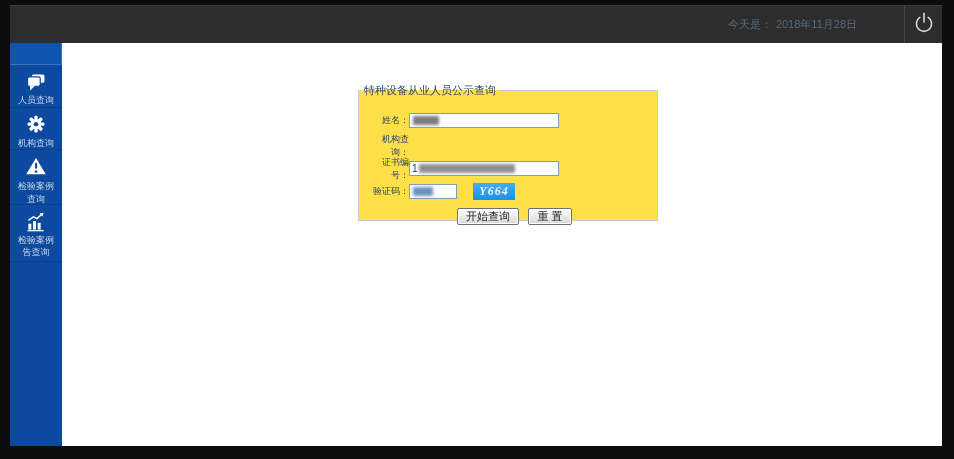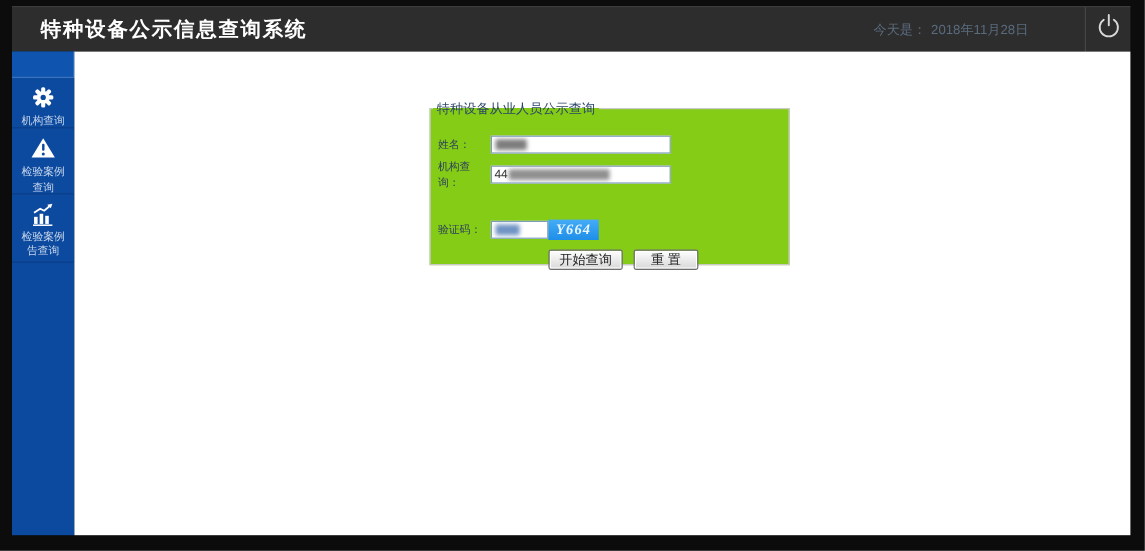--- a/index.html
+++ b/index.html
@@ -43,86 +43,95 @@
   .side-label{font-size:9px;color:#c9d7ec;line-height:10px;text-align:center;margin-top:2px;}
   .side-fill{flex:1;}
 
   
   .content{flex:1;background:#ffffff;position:relative;}
 
   
   fieldset.qform{
     position:absolute;left:296px;top:40px;width:300px;height:138px;
     box-sizing:border-box;margin:0;padding:0;
-    border:1px solid #c9c9c9;background:#84cc16;
+    border:1px solid #c9c9c9;background:#fde047;
   }
   fieldset.qform legend{
     margin-left:2px;padding:0 3px;font-size:11px;color:#2b4668;
   }
-  .frow{position:absolute;left:6px;display:flex;align-items:center;height:17px;}
+  .frow{position:absolute;left:6px;display:flex;align-items:center;height:17px;text-align:right;}
   .r1{top:14px}.r2{top:39px}.r3{top:62px}.r4{top:85px}
   .flabel{width:44px;font-size:9px;color:#2e405c;flex-shrink:0;}
   .finput{
     width:150px;height:15px;box-sizing:border-box;
     border:1px solid #7f9db9;background:#fff;
     display:flex;align-items:center;padding:0 2px;
     font-size:10px;color:#333;overflow:hidden;
   }
   .finput.small{width:48px;}
   .redact{display:inline-block;height:9px;border-radius:1px;background:#8f8f8f;filter:blur(1.6px);margin-left:1px;}
   .redact.name{width:26px;background:#7d7d7d;}
   .redact.id{width:84px;}
   .redact.cert{width:96px;}
   .redact.cap{width:20px;background:#6f93c4;}
   .captcha-img{
-    width:42px;height:17px;margin-left:0;cursor:pointer;
+    width:42px;height:17px;margin-left:16px;cursor:pointer;
     background:linear-gradient(#45acf7,#1e8ee8);
     color:#eaf6ff;font-style:italic;font-weight:bold;font-size:12px;
     font-family:"Liberation Serif","DejaVu Serif",serif;
     display:flex;align-items:center;justify-content:center;letter-spacing:1px;
   }
   .btnrow{position:absolute;left:98px;top:110px;display:flex;gap:9px;}
   .btn{
     height:17px;box-sizing:border-box;border:1px solid #6f6f6f;border-radius:2px;
     background:linear-gradient(#fefefe,#d8d8d8);
     box-shadow:inset 0 0 0 1px #ffffff;
     font-size:11px;color:#222;cursor:pointer;
     display:flex;align-items:center;justify-content:center;
     font-family:"Liberation Sans","DejaVu Sans",sans-serif;
   }
   .btn-submit{width:62px;text-align:center;}
-  .btn-reset{width:54px;}
+  .btn-reset{width:44px;}
 </style>
 </head>
 <body>
 
 <div class="chrome">
 
   <div class="hdr">
-    <div class="hdr-title">特种设备公示信息查询系统</div>
     <div class="hdr-right">
       <div class="hdr-date">
         <span class="dl">今天是：</span><span>2018年11月28日</span>
       </div>
       <div class="pwr">
         <span>
           <svg width="24" height="26" viewBox="0 0 24 26">
             <path d="M7.8 7.4 A7.6 7.6 0 1 0 16.2 7.4" fill="none" stroke="#d8d8d8" stroke-width="1.6" stroke-linecap="round"></path>
             <line x1="12" y1="3.5" x2="12" y2="12" stroke="#d8d8d8" stroke-width="1.6" stroke-linecap="round"></line>
           </svg>
         </span>
       </div>
     </div>
   </div>
 
   <div class="app">
 
     <div class="side">
       <div class="side-block"></div>
 
+      <div class="side-item si-1">
+        <span>
+          <svg viewBox="0 0 26 26">
+            <rect x="8" y="4" width="15" height="10" rx="2" fill="#ffffff"></rect>
+            <rect x="3" y="7" width="15" height="11" rx="2" fill="#ffffff" stroke="#0c4a9f" stroke-width="1.4"></rect>
+            <polygon points="6,17 6,23 12,17" fill="#ffffff"></polygon>
+          </svg>
+        </span>
+        <span class="side-label">人员查询</span>
+      </div>
 
       <div class="side-item si-2">
         <span>
           <svg viewBox="0 0 26 26">
             <g fill="#ffffff">
               <rect x="11" y="2" width="4" height="20" rx="1.5"></rect>
               <rect x="11" y="2" width="4" height="20" rx="1.5" transform="rotate(45 13 12)"></rect>
               <rect x="11" y="2" width="4" height="20" rx="1.5" transform="rotate(90 13 12)"></rect>
               <rect x="11" y="2" width="4" height="20" rx="1.5" transform="rotate(135 13 12)"></rect>
               <circle cx="13" cy="12" r="6.2"></circle>
@@ -171,26 +180,29 @@
         <div class="frow r1">
           <span class="flabel">姓名：</span>
           <div class="finput">
             <span></span>
             <span class="redact name"></span>
           </div>
         </div>
 
         <div class="frow r2">
           <span class="flabel">机构查询：</span>
+        </div>
+
+        <div class="frow r3">
+          <span class="flabel">证书编号：</span>
           <div class="finput">
-            <span>44</span>
-            <span class="redact id"></span>
+            <span>1</span>
+            <span class="redact cert"></span>
           </div>
         </div>
-
 
         <div class="frow r4">
           <span class="flabel">验证码：</span>
           <div class="finput small">
             <span></span>
             <span class="redact cap"></span>
           </div>
           <div class="captcha-img">Y664</div>
         </div>
 

